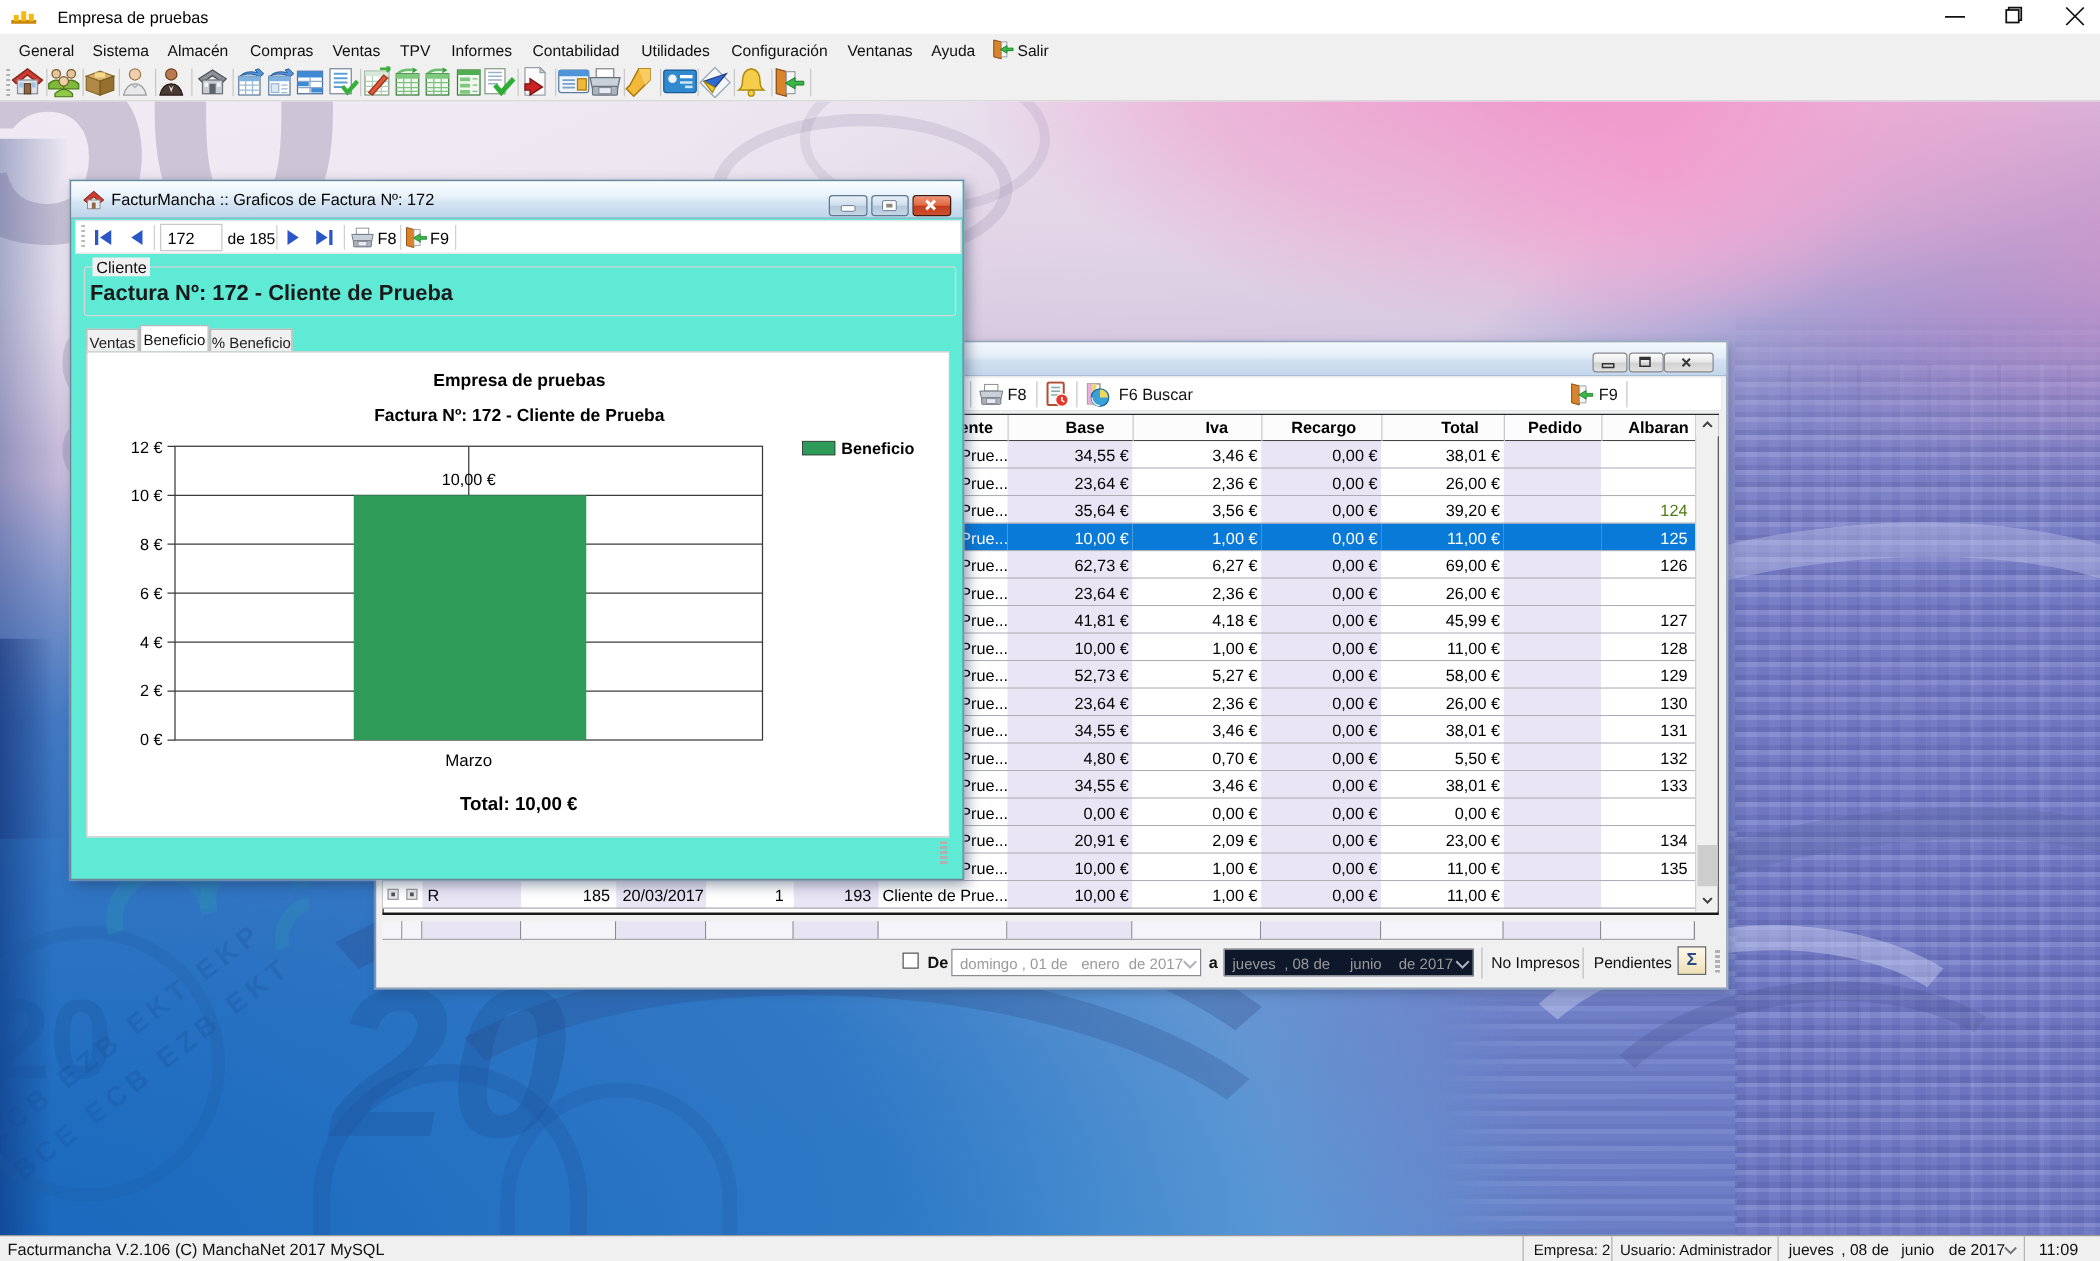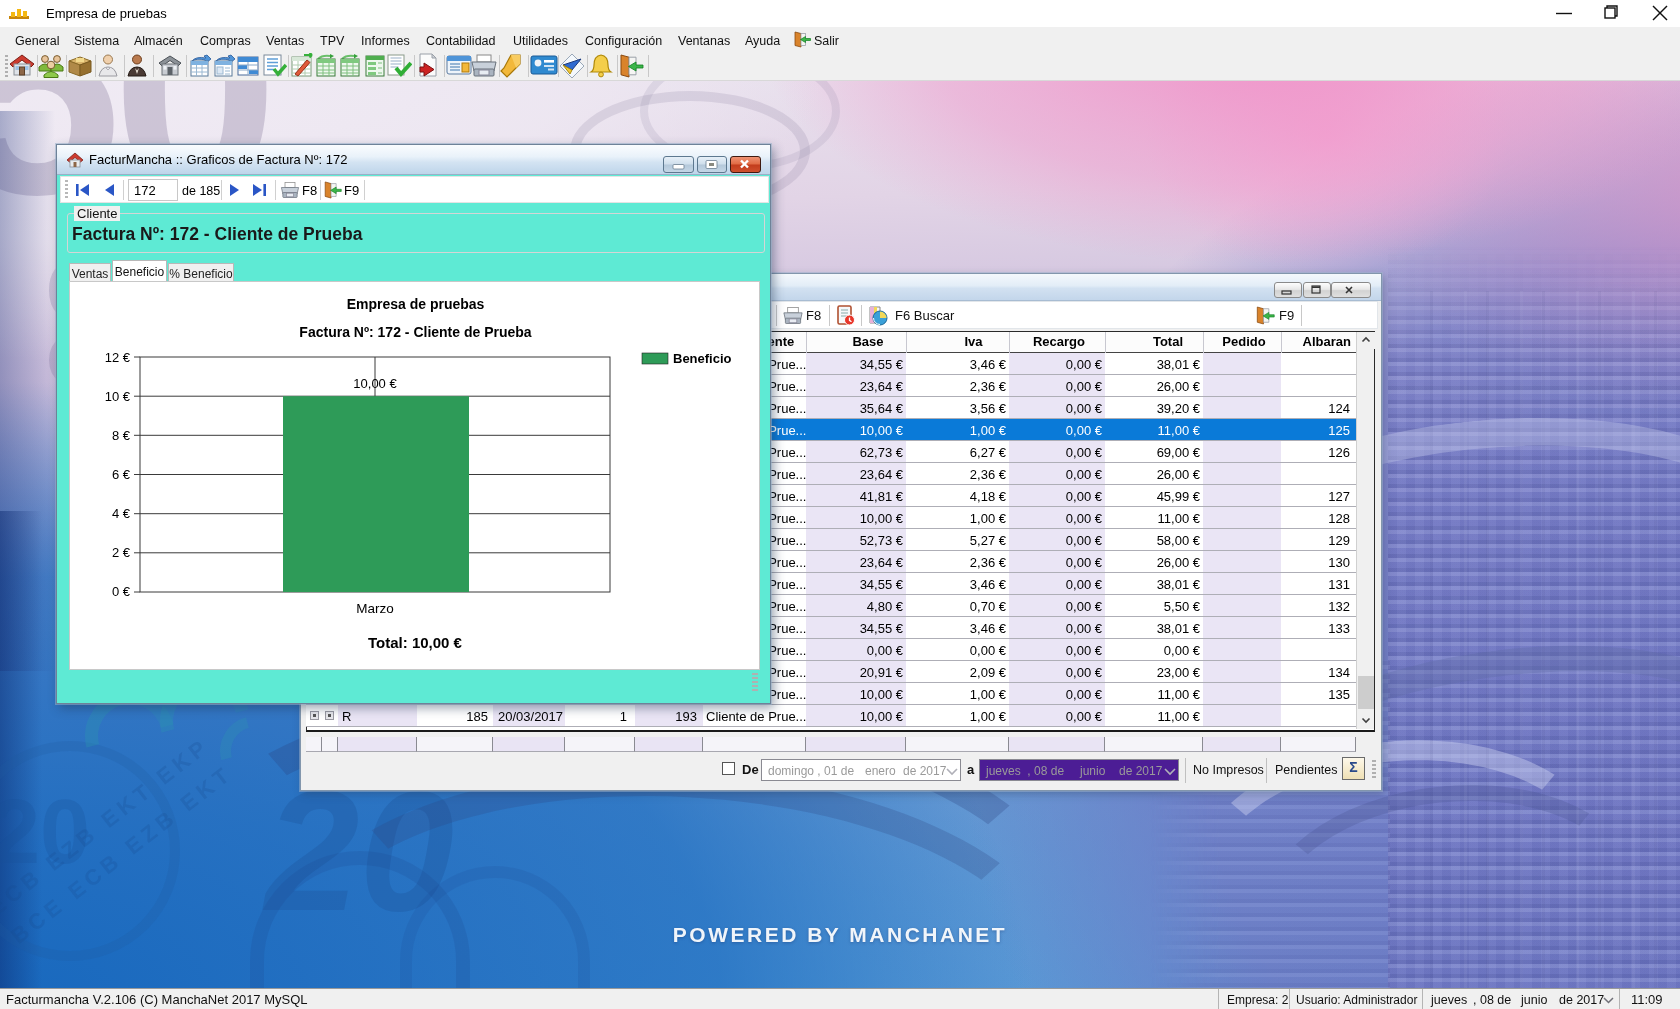--- a/index.html
+++ b/index.html
@@ -58,21 +58,20 @@
  <div class="abs" style="left:230px;top:120px;width:460px;height:320px;">
    <div class="abs" style="left:0;top:0;width:310px;height:215px;border-radius:50%;border:22px solid transparent;border-top-color:rgba(32,92,162,0.22);transform:rotate(16deg);"></div>
    <div class="abs" style="left:62px;top:42px;width:310px;height:215px;border-radius:50%;border:22px solid transparent;border-top-color:rgba(32,92,162,0.20);transform:rotate(16deg);"></div>
    <div class="abs" style="left:124px;top:84px;width:310px;height:215px;border-radius:50%;border:22px solid transparent;border-top-color:rgba(32,92,162,0.18);transform:rotate(16deg);"></div>
  </div>
  <div class="abs" style="left:-8px;top:688px;width:360px;height:160px;color:rgba(22,72,142,0.22);font-size:22px;font-weight:bold;transform:rotate(-38deg);letter-spacing:5px;line-height:36px;">ECB EZB EKT EKP<br>BCE ECB EZB EKT</div>
 
  <div class="abs" style="left:170px;top:610px;width:920px;height:430px;border-radius:50%;border:30px solid transparent;border-top-color:rgba(42,62,122,0.26);transform:rotate(4deg);"></div>
  <div class="abs" style="left:290px;top:690px;width:780px;height:370px;border-radius:50%;border:26px solid transparent;border-top-color:rgba(46,66,126,0.24);transform:rotate(3deg);"></div>
 
- <div class="abs" style="left:0;top:842px;width:1680px;text-align:center;color:rgba(255,255,255,0.93);font-size:21px;font-weight:bold;letter-spacing:2.5px;text-shadow:0 1px 3px rgba(30,60,120,0.45);">POWERED BY MANCHANET</div>
 </div>
 
 <div class="abs" style="left:0;top:0;width:1680px;height:27px;background:#ffffff;">
   <svg class="abs" style="left:8px;top:6px" width="22" height="16" viewBox="0 0 22 16">
     <rect x="1" y="10" width="20" height="3" fill="#c8860a"></rect>
     <rect x="3" y="6" width="4" height="5" fill="#f4b812"></rect>
     <rect x="9" y="3" width="4" height="8" fill="#f4b812"></rect>
     <rect x="15" y="5" width="4" height="6" fill="#f4b812"></rect>
   </svg>
   <div class="abs" style="left:46px;top:6px;font-size:13px;color:#000;">Empresa de pruebas</div>
@@ -387,21 +386,21 @@
     <div class="abs" style="left:703px;top:66px;width:96px;height:22px;background:#eae5f5;"></div>
     <div class="abs" style="left:799px;top:66px;width:98px;height:22px;background:#ffffff;"></div>
     <div class="abs" style="left:897px;top:66px;width:78px;height:22px;background:#eae5f5;"></div>
     <div class="abs" style="left:975px;top:66px;width:75px;height:22px;background:#ffffff;"></div>
     <div class="abs" style="left:0px;top:87px;width:1050px;height:1px;background:#aeaeb6;"></div>
     <div class="abs" style="left:400px;top:70px;font-size:13px;color:#000;white-space:nowrap;">Cliente de Prue...</div>
     <div class="abs" style="left:500px;top:70px;width:97px;text-align:right;font-size:13px;color:#000;">35,64&nbsp;€</div>
     <div class="abs" style="left:600px;top:70px;width:100px;text-align:right;font-size:13px;color:#000;">3,56&nbsp;€</div>
     <div class="abs" style="left:703px;top:70px;width:93px;text-align:right;font-size:13px;color:#000;">0,00&nbsp;€</div>
     <div class="abs" style="left:799px;top:70px;width:95px;text-align:right;font-size:13px;color:#000;">39,20&nbsp;€</div>
-    <div class="abs" style="left:975px;top:70px;width:69px;text-align:right;font-size:13px;color:#000000;">124</div>
+    <div class="abs" style="left:975px;top:70px;width:69px;text-align:right;font-size:13px;color:#4d7c0f;">124</div>
     <div class="abs" style="left:0px;top:88px;width:16px;height:22px;background:#0a7ad8;"></div>
     <div class="abs" style="left:16px;top:88px;width:16px;height:22px;background:#0a7ad8;"></div>
     <div class="abs" style="left:32px;top:88px;width:79px;height:22px;background:#0a7ad8;"></div>
     <div class="abs" style="left:111px;top:88px;width:76px;height:22px;background:#0a7ad8;"></div>
     <div class="abs" style="left:187px;top:88px;width:72px;height:22px;background:#0a7ad8;"></div>
     <div class="abs" style="left:259px;top:88px;width:70px;height:22px;background:#0a7ad8;"></div>
     <div class="abs" style="left:329px;top:88px;width:68px;height:22px;background:#0a7ad8;"></div>
     <div class="abs" style="left:397px;top:88px;width:103px;height:22px;background:#0a7ad8;"></div>
     <div class="abs" style="left:500px;top:88px;width:100px;height:22px;background:#0a7ad8;"></div>
     <div class="abs" style="left:600px;top:88px;width:103px;height:22px;background:#0a7ad8;"></div>
@@ -735,21 +734,21 @@
  <div class="abs" style="left:439px;top:7px;font-size:13px;color:#111;font-weight:bold;">De</div>
  <div class="abs" style="left:458px;top:4px;width:200px;height:22px;background:#fff;border:1px solid #8a8a92;">
    <div class="abs" style="left:6px;top:4px;font-size:12px;color:#9a9a9a;white-space:nowrap;">domingo , 01 de</div>
    <div class="abs" style="left:103px;top:4px;font-size:12px;color:#9a9a9a;">enero</div>
    <div class="abs" style="left:141px;top:4px;font-size:12px;color:#9a9a9a;">de 2017</div>
    <svg class="abs" style="left:184px;top:8px" width="12" height="8">
         <path d="M1 1 L6 6 L11 1" fill="none" stroke="#b0b0b8" stroke-width="1.6"></path>
       </svg>
  </div>
  <div class="abs" style="left:664px;top:7px;font-size:13px;color:#111;font-weight:bold;">a</div>
- <div class="abs" style="left:676px;top:4px;width:200px;height:22px;background:#4c1d95;border:1px solid #8a8a92;">
+ <div class="abs" style="left:676px;top:4px;width:200px;height:22px;background:#0f172a;border:1px solid #8a8a92;">
    <div class="abs" style="left:6px;top:4px;font-size:12px;color:#9a9a9a;white-space:nowrap;">jueves&nbsp;&nbsp;, 08 de</div>
    <div class="abs" style="left:100px;top:4px;font-size:12px;color:#9a9a9a;">junio</div>
    <div class="abs" style="left:139px;top:4px;font-size:12px;color:#9a9a9a;">de 2017</div>
    <svg class="abs" style="left:184px;top:8px" width="12" height="8">
         <path d="M1 1 L6 6 L11 1" fill="none" stroke="#b0b0b8" stroke-width="1.6"></path>
       </svg>
  </div>
  <div class="abs" style="left:882px;top:3px;width:1px;height:25px;background:#c0c0c0;"></div>
  <div class="abs" style="left:890px;top:8px;font-size:12.5px;color:#111;white-space:nowrap;">No Impresos</div>
  <div class="abs" style="left:963px;top:3px;width:1px;height:25px;background:#c0c0c0;"></div>

